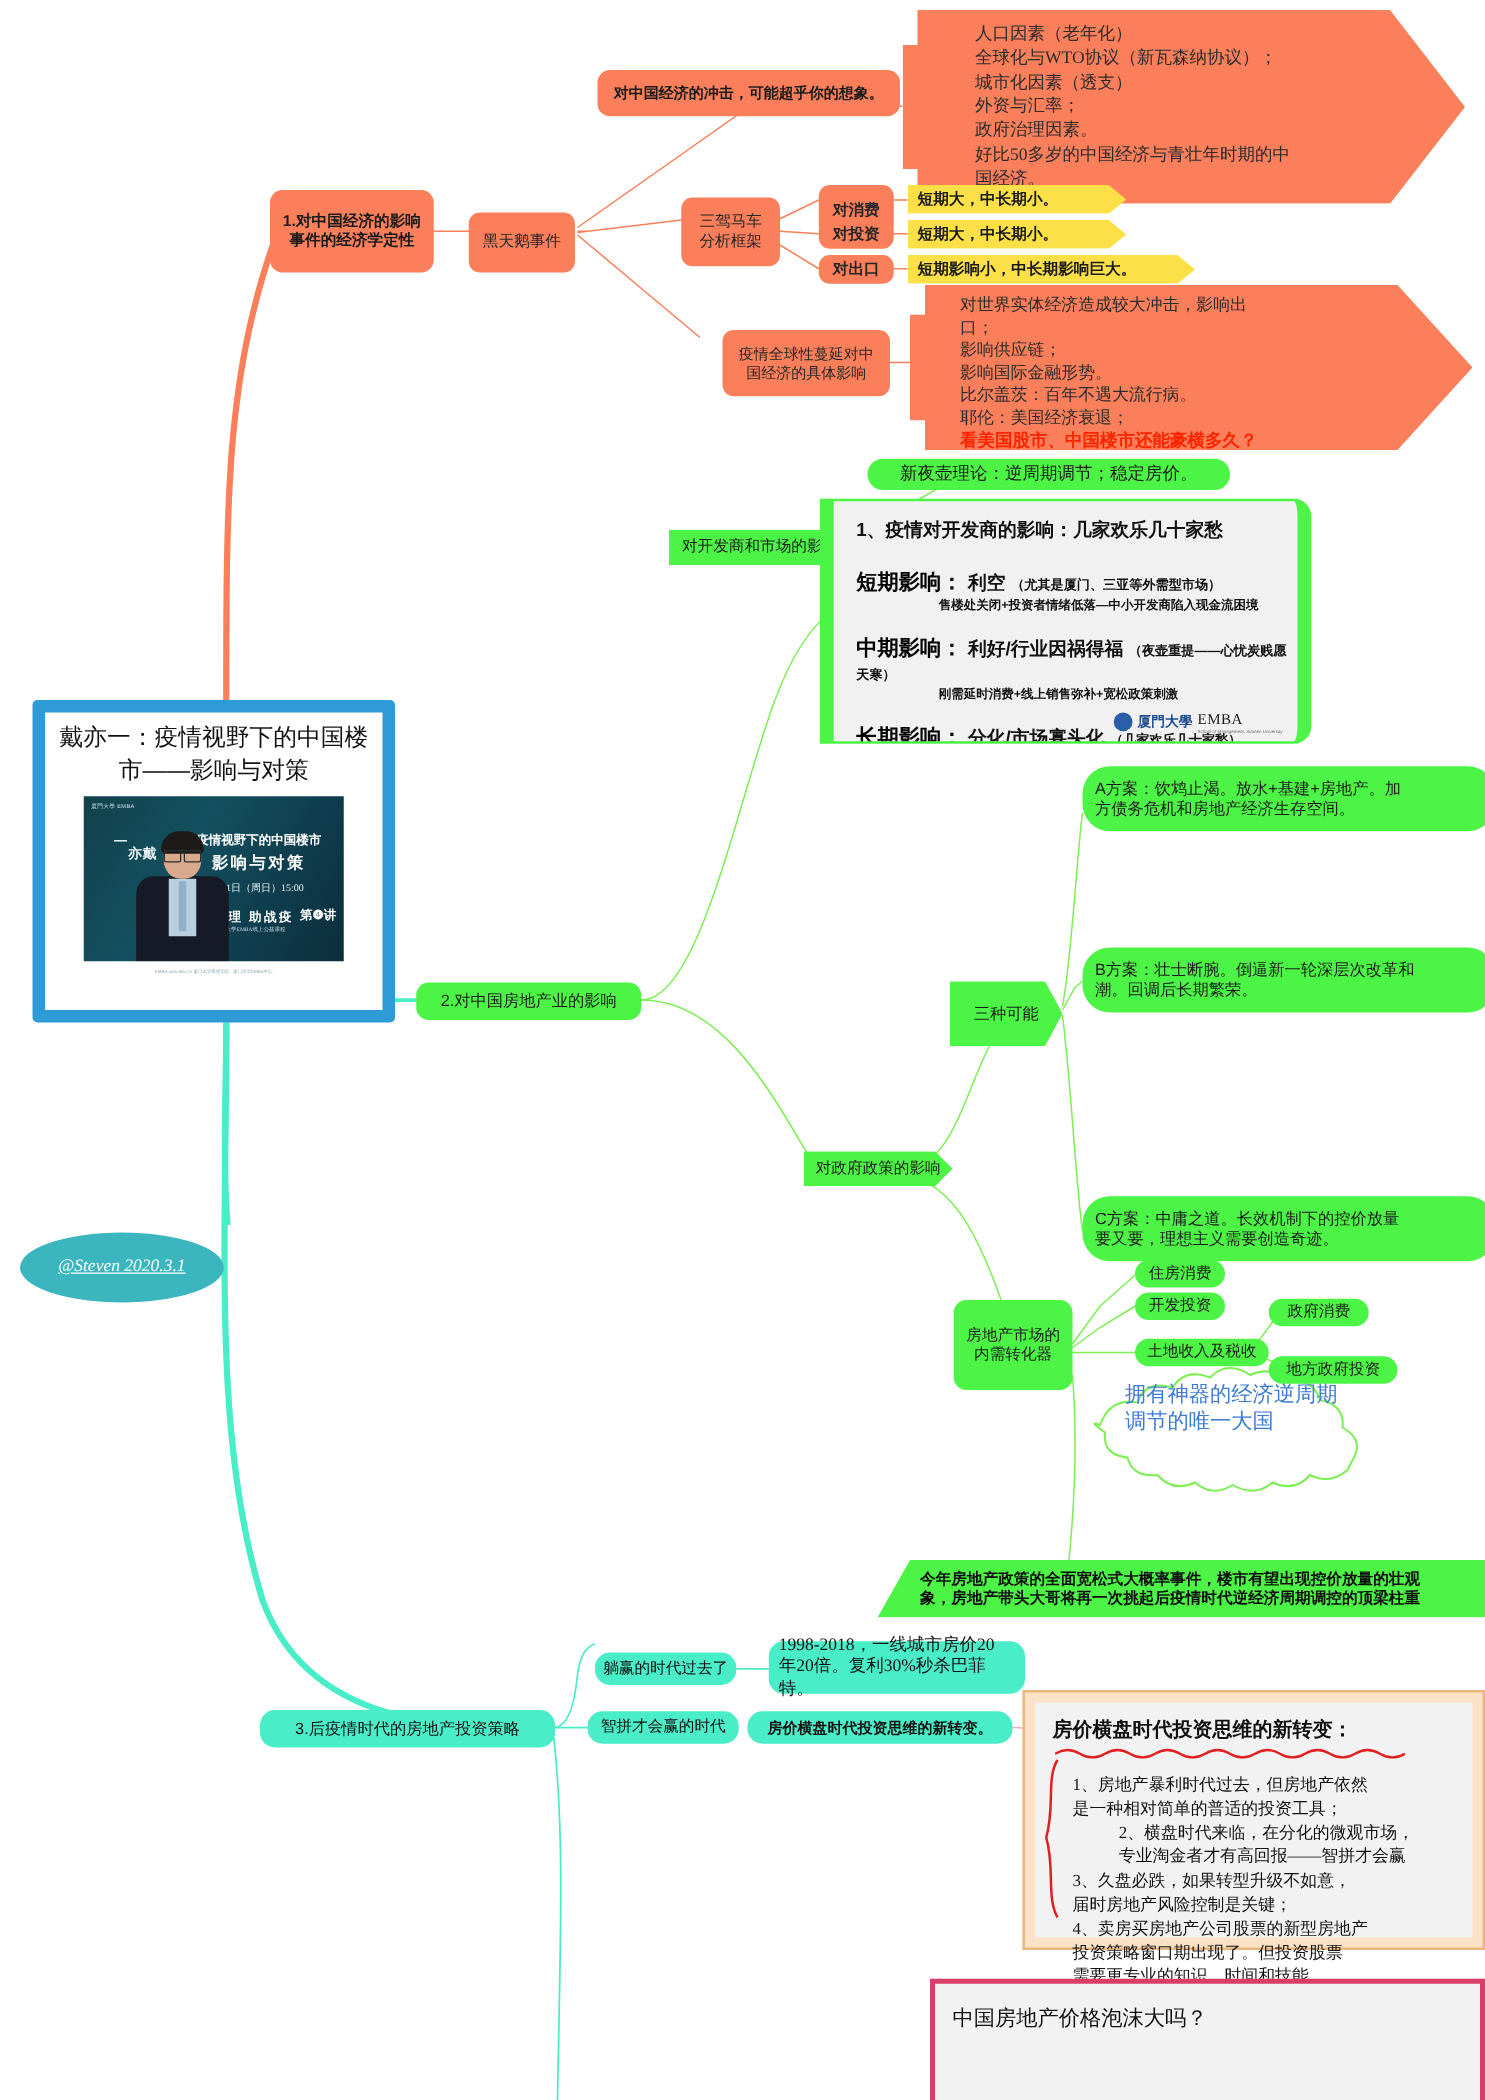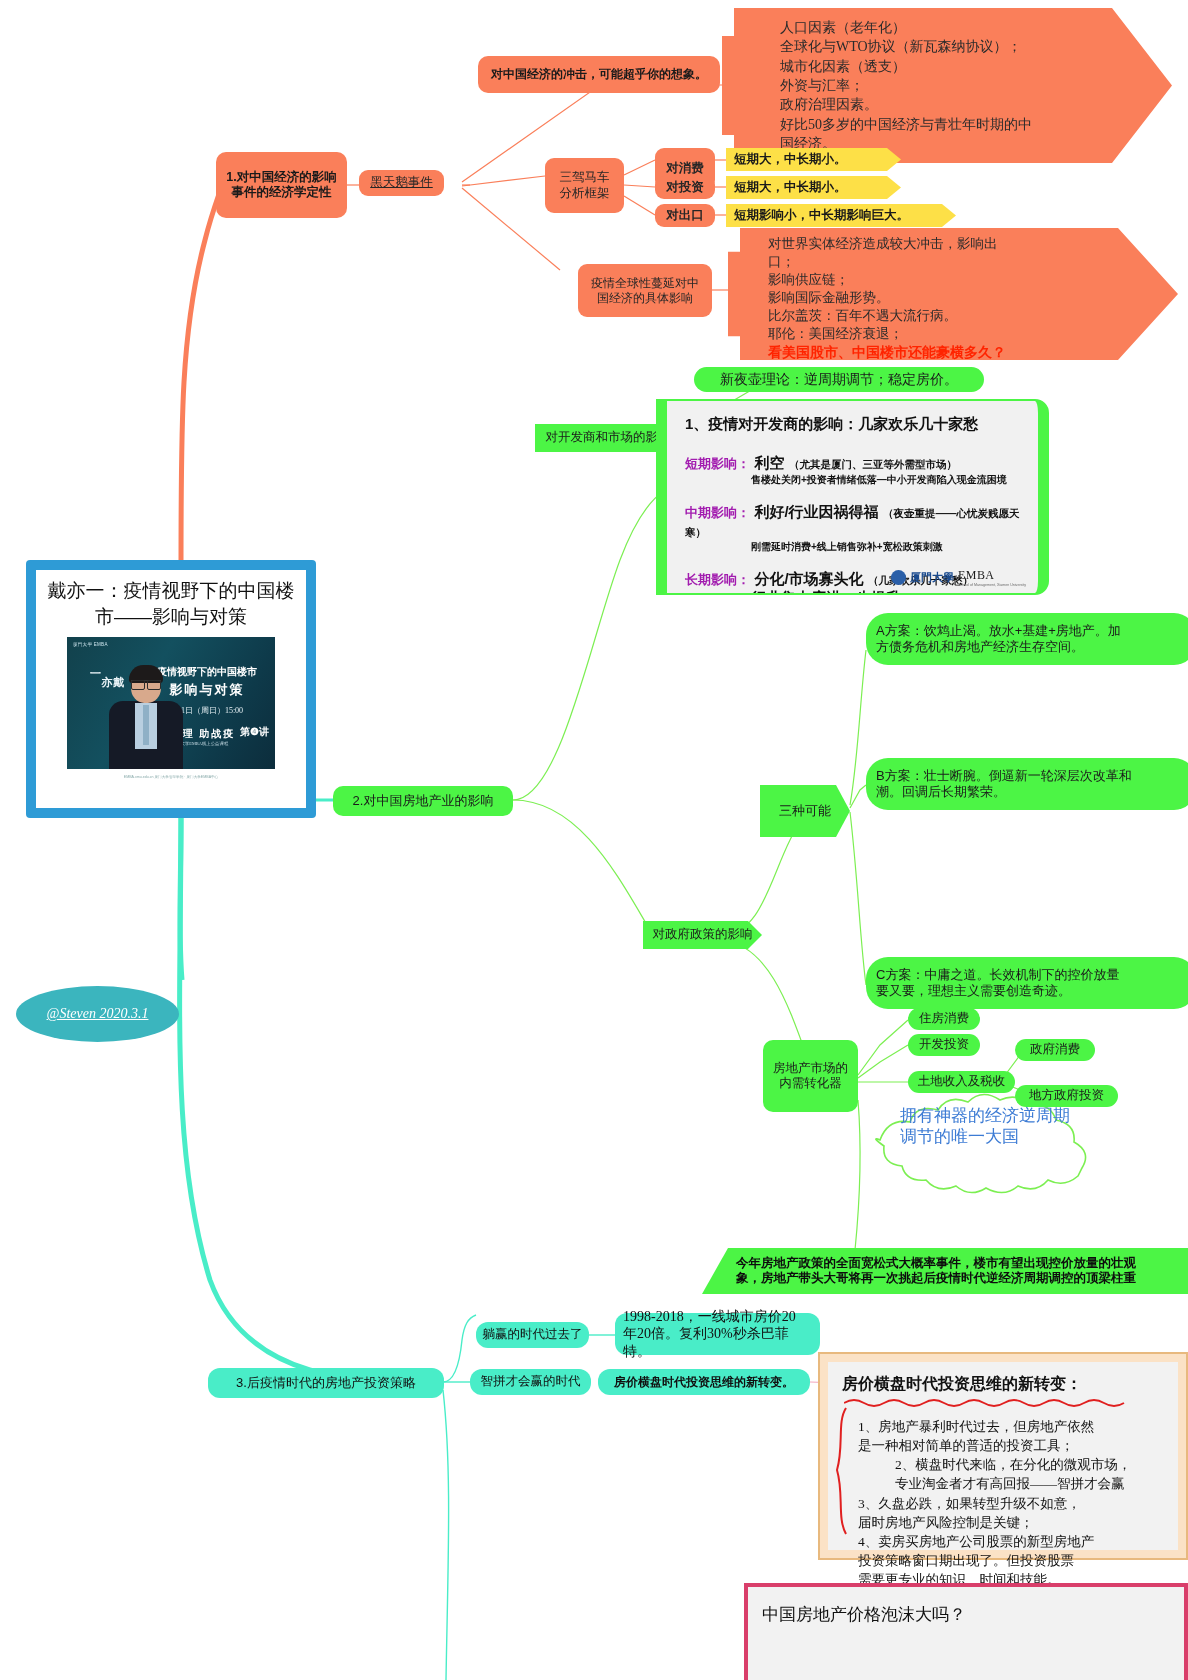--- a/index.html
+++ b/index.html
@@ -112,21 +112,21 @@
     border-bottom: 2px solid #4CF545;
     overflow: hidden;
   }
   .slide-dev .sd-title {
     font-weight: bold;
     font-size: 15px;
     color: #111;
     padding: 14px 0 0 18px;
   }
   .sd-row { padding: 4px 0 0 18px; }
-  .sd-lbl { font-weight: bold; font-size: 13px; color: #a21caf; display:inline-block; }
+  .sd-lbl { font-weight: bold; font-size: 17px; color: #000000; display:inline-block; }
   .sd-head { font-weight: bold; font-size: 15px; color: #111; }
   .sd-paren { font-size: 10.5px; color: #111; font-weight: bold; }
   .sd-sub { font-size: 10px; font-weight: bold; color: #111; padding-left: 66px; }
   .sd-logo {
     position: absolute; right: 12px; bottom: 6px;
     display: flex; align-items: center; gap: 4px;
   }
   .sd-logo .badge {
     width: 15px; height: 15px; border-radius: 50%;
     background: #2a5fa8; display:inline-block;
@@ -250,21 +250,21 @@
     <path d="M443 1382 L462 1382 L470 1382" stroke="#49EDC8" stroke-width="1.4" fill="none"></path>
     <path d="M443 1390 C452 1470 448 1560 446 1680" stroke="#49EDC8" stroke-width="1.4" fill="none"></path>
     <path d="M589 1335 L598 1335 L615 1335" stroke="#49EDC8" stroke-width="1.4" fill="none"></path>
     <path d="M700 1382 L720 1382 L734 1382" stroke="#49EDC8" stroke-width="1.4" fill="none"></path>
     <path d="M810 1382 C860 1382 870 1420 880 1450" stroke="#F3A6BE" stroke-width="1.2" fill="none"></path>
   </svg>
 
   <div class="node orange-pill" style="left:216px; top:152px; width:131px; height:66px; font-size:12.5px; padding:0 6px;">1.对中国经济的影响
 事件的经济学定性</div>
 
-  <div class="node orange-pill-plain" style="left:359px; top:170px; width:85px; height:26px; font-size:12.5px;text-decoration:underline;">黑天鹅事件</div>
+  <div class="node orange-pill-plain" style="left:375px; top:170px; width:85px; height:48px; font-size:12.5px;">黑天鹅事件</div>
 
   <div class="node orange-pill" style="left:478px; top:56px; width:242px; height:37px; font-size:12px; padding:0 8px;">对中国经济的冲击，可能超乎你的想象。</div>
 
   <div class="node orange-big-arrow" style="left:722px; top:8px; width:450px; height:155px; font-size:14px; padding:10px 60px 10px 58px; line-height:1.38;">人口因素（老年化）
 全球化与WTO协议（新瓦森纳协议）；
 城市化因素（透支）
 外资与汇率；
 政府治理因素。
 好比50多岁的中国经济与青壮年时期的中
 国经济。</div>

